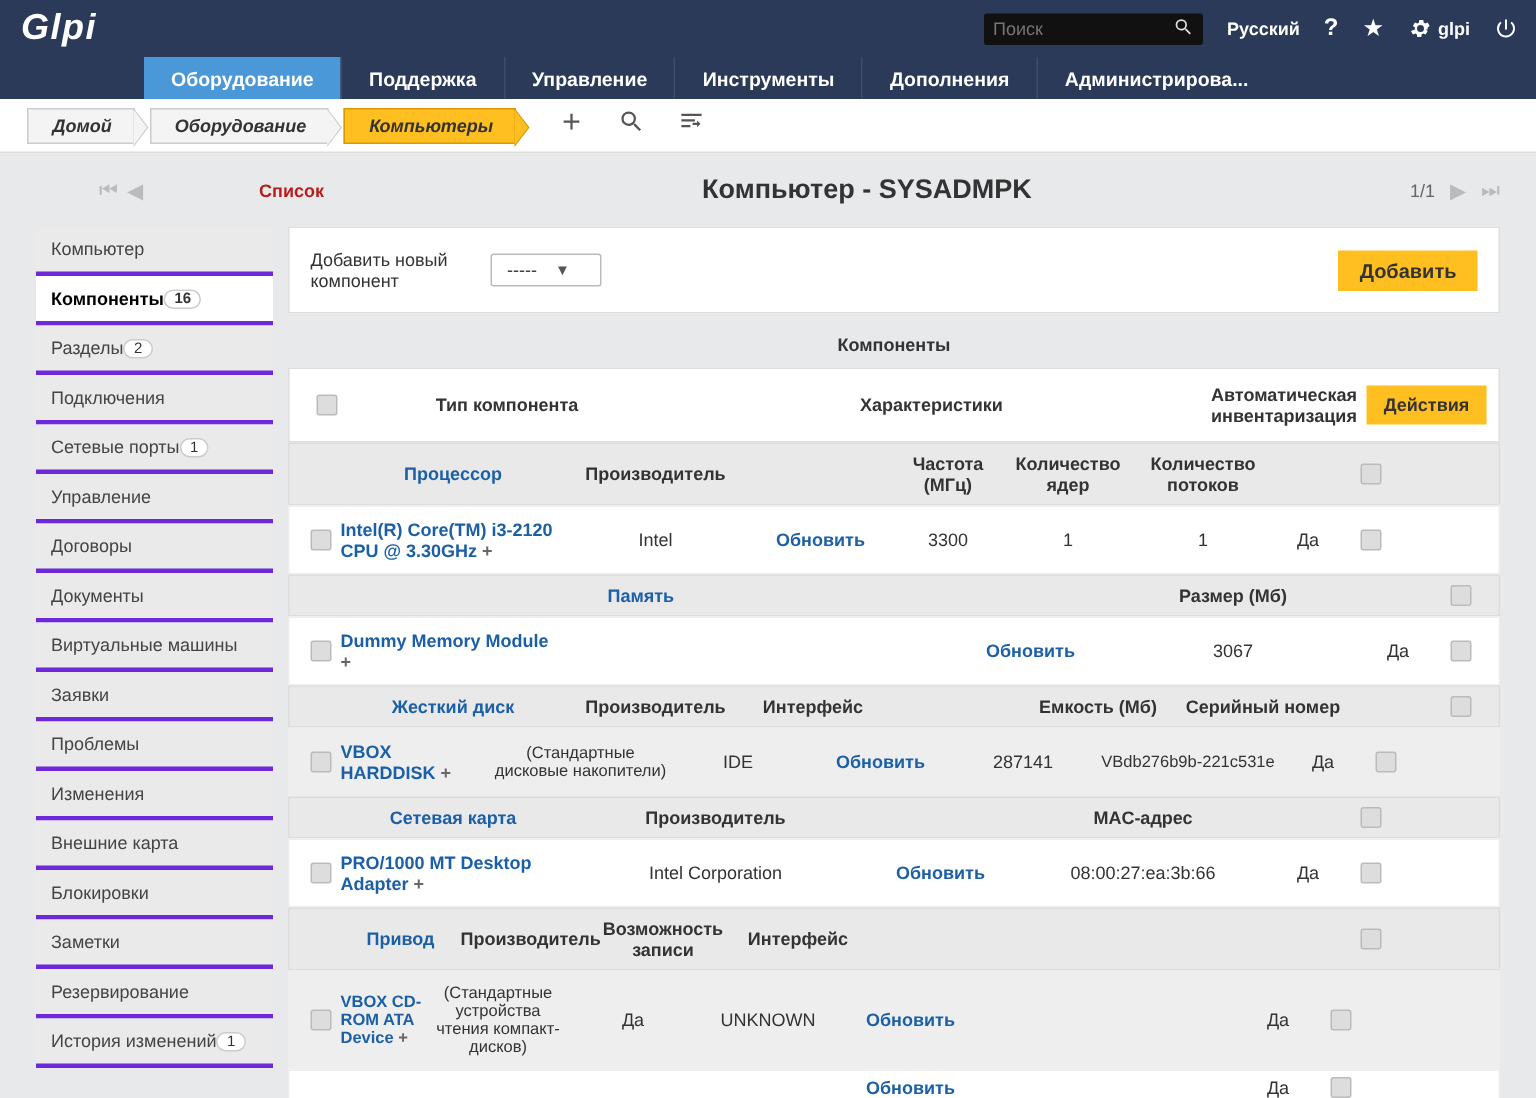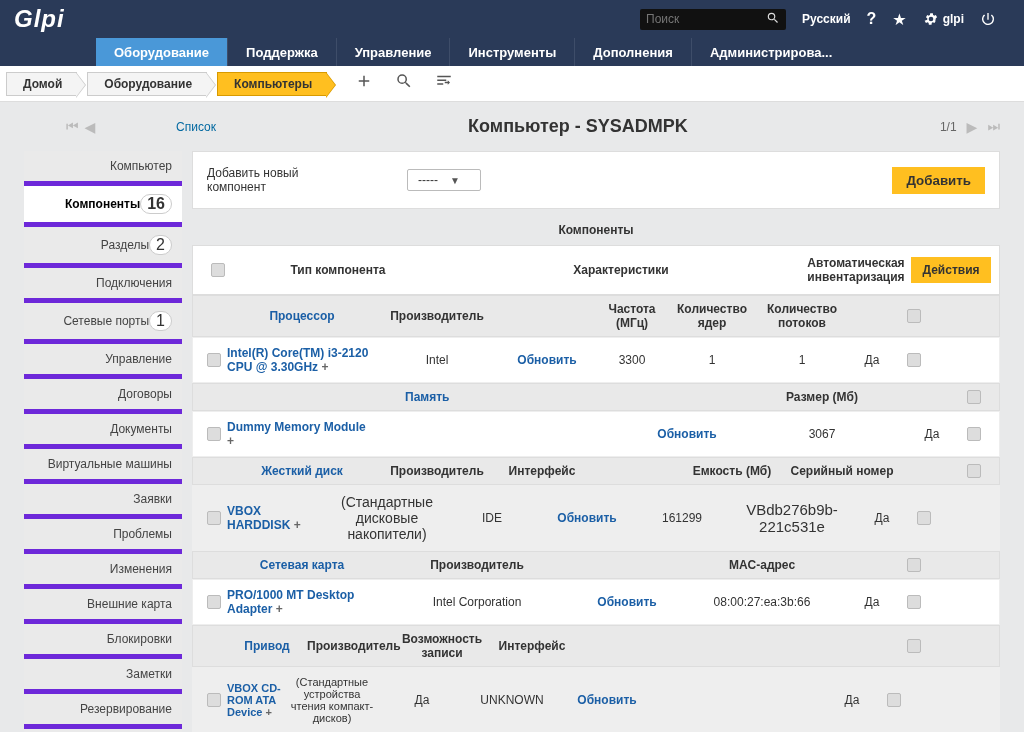--- a/index.html
+++ b/index.html
@@ -1,67 +1,67 @@
 <!DOCTYPE html>
 <html><head>
 <meta charset="utf-8">
 <style>
   * { box-sizing: border-box; margin: 0; padding: 0; }
   html, body { font-family: Arial, Helvetica, sans-serif; font-size: 12px; color: #333; background: #e8e9ea; }
   body { width: 1024px; height: 732px; overflow: hidden; }
 
   
-  .topbar { height: 38px; background: #2a3a58; display: flex; align-items: center; justify-content: space-between; padding: 0 28px 0 0; }
+  .topbar { height: 38px; background: #2a3a58; display: flex; align-items: center; justify-content: space-between; padding: 0 12px 0 0; }
   .logo { height: 100%; display: flex; align-items: center; padding: 0 14px; }
   .logo-text { color: #fff; font-weight: bold; font-size: 24px; font-style: italic; letter-spacing: 1px; }
   .top-right { display: flex; align-items: center; gap: 16px; }
   .search-box { display: flex; align-items: center; background: #111; border-radius: 2px; padding: 2px 6px; }
   .search-box input { background: transparent; border: none; color: #c9c9c9; width: 120px; font-size: 12px; outline: none; }
   .search-box .sicon { color: #ddd; font-size: 14px; }
   .top-link { color: #fff; font-size: 12px; font-weight: bold; }
   .top-icon { color: #fff; font-size: 16px; display: inline-flex; align-items: center; gap: 4px; }
   .top-icon svg { width: 16px; height: 16px; fill: #fff; }
 
   
   .mainnav { height: 28px; background: #2a3a58; display: flex; }
   .mainnav .tab { color: #fff; font-weight: bold; font-size: 13px; padding: 0 18px; display: flex; align-items: center; border-left: 1px solid #3e4d69; cursor: pointer; }
   .mainnav .tab:first-child { margin-left: 96px; border-left: none; }
   .mainnav .tab.active { background: #4a98d8; }
 
   
-  .breadcrumb { height: 36px; background: #fff; display: flex; align-items: center; padding-left: 6px; gap: 0; border-bottom: 1px solid #ddd; }
+  .breadcrumb { height: 36px; background: #fff; display: flex; align-items: center; padding-left: 18px; gap: 0; border-bottom: 1px solid #ddd; font-style: italic; }
   .crumb { position: relative; padding: 4px 14px 4px 16px; background: #f4f4f4; border: 1px solid #ccc; font-size: 12px; font-weight: bold; color: #333; margin-right: 10px; cursor:pointer; }
   .crumb:after { content:''; position:absolute; right:-9px; top:0; width:0; height:0; border-top:12px solid transparent; border-bottom:12px solid transparent; border-left:9px solid #f4f4f4; }
   .crumb:before { content:''; position:absolute; right:-10px; top:-1px; width:0; height:0; border-top:13px solid transparent; border-bottom:13px solid transparent; border-left:10px solid #ccc; }
   .crumb.active { background: #ffbf20; border-color: #d89a00; }
   .crumb.active:after { border-left-color: #ffbf20; }
   .crumb.active:before { border-left-color: #d89a00; }
   .bc-tools { display:flex; align-items:center; gap: 22px; margin-left: 18px; }
   .bc-tools .tool { color: #555; font-size: 18px; cursor:pointer; }
   .bc-tools svg { width:18px; height:18px; fill:#555; }
 
   
   .page-header { display:flex; align-items:center; justify-content:space-between; padding: 14px 24px 6px 66px; }
-  .page-header .listlink { color:#0369a1; font-weight:normal; cursor:pointer; }
+  .page-header .listlink { color:#b91c1c; font-weight:bold; cursor:pointer; }
   .page-header .title { font-size: 18px; font-weight: bold; text-align:center; flex:1; }
   .page-header .pager { display:flex; align-items:center; gap:10px; color:#666; font-size:12px; }
   .page-header .pager .arrows { color:#bbb; font-size:14px; }
   .page-header .leftnav { display:flex; align-items:center; gap:6px; width:150px;}
   .page-header .leftnav .arrows { color:#bbb; font-size:14px; }
 
   
   .content { display:flex; padding: 8px 24px 0 24px; gap: 10px; }
   .sidebar { width: 170px; display:flex; flex-direction:column; }
-  .sidebar .sitem { background:#eaeaea; border-bottom:5px solid #6d28d9; padding:8px 10px; display:flex; justify-content:flex-end; align-items:center; color:#444; font-size:12px; cursor:pointer; }
+  .sidebar .sitem { background:#eaeaea; border-bottom:3px solid #6d28d9; padding:8px 10px; display:flex; justify-content:flex-start; align-items:center; color:#444; font-size:12px; cursor:pointer; }
   .sidebar .sitem.active { background:#fff; color:#000; font-weight:bold; }
-  .sidebar .sitem .badge { background:#fff; border:1px solid #ccc; border-radius:10px; padding:0 6px; font-size:16px; color:#333; }
+  .sidebar .sitem .badge { background:#fff; border:1px solid #ccc; border-radius:10px; padding:0 6px; font-size:10px; color:#333; }
 
   
   .mainpanel { flex:1; display:flex; flex-direction:column; background:transparent; }
-  .addrow { background:#fff; padding: 14px 14px; display:flex; align-items:center; justify-content:flex-start; gap: 80px; border:1px solid #ddd; }
+  .addrow { background:#fff; padding: 14px 14px; display:flex; align-items:center; justify-content:flex-start; border:1px solid #ddd; }
   .addrow .label { width:120px; color:#333; }
   .addrow .select { border:1px solid #bbb; padding:3px 20px 3px 10px; display:flex; align-items:center; gap:12px; border-radius:2px; cursor:pointer; }
   .addrow .select .caret { font-size:10px; color:#555; }
   .addrow .addbtn { margin-left:auto; background:#ffbf20; color:#333; font-weight:bold; padding:6px 14px; border:none; cursor:pointer;text-align:center; }
 
   .comp-title { text-align:center; font-weight:bold; padding: 14px 0 8px 0; }
 
   .thead { display:grid; grid-template-columns: 34px 1fr 360px 110px 80px; align-items:center; background:#fff; border:1px solid #ddd; padding:10px 8px; }
   .thead .th { font-weight:bold; text-align:center; }
   .thead .chk { display:flex; justify-content:center; }
@@ -313,25 +313,25 @@
       <div class="sh-col c6"></div>
       <div class="sh-end">
           <span class="chkbox"></span>
         </div>
     </div>
     <div class="row alt cols-hdd">
       <div class="r-chk">
           <span class="chkbox"></span>
         </div>
       <div class="r-name" style="width:100px"><span>VBOX HARDDISK</span> <span class="plus">+</span></div>
-      <div class="r-col c1" style="font-size:14px">(Стандартные дисковые накопители)</div>
+      <div class="r-col c1" style="font-size:11px">(Стандартные дисковые накопители)</div>
       <div class="r-col c2">IDE</div>
       <div class="r-col c3"><span class="r-update">Обновить</span></div>
-      <div class="r-col c4">161299</div>
-      <div class="r-col c5" style="font-size:15px">VBdb276b9b-221c531e</div>
+      <div class="r-col c4">287141</div>
+      <div class="r-col c5" style="font-size:11px">VBdb276b9b-221c531e</div>
       <div class="r-col c6">Да</div>
       <div class="r-end">
           <span class="chkbox"></span>
         </div>
     </div>
 
     <div class="section-hdr cols-net">
       <div class="sh-chk"></div>
       <div class="sh-name">Сетевая карта</div>
       <div class="sh-col c1">Производитель</div>

